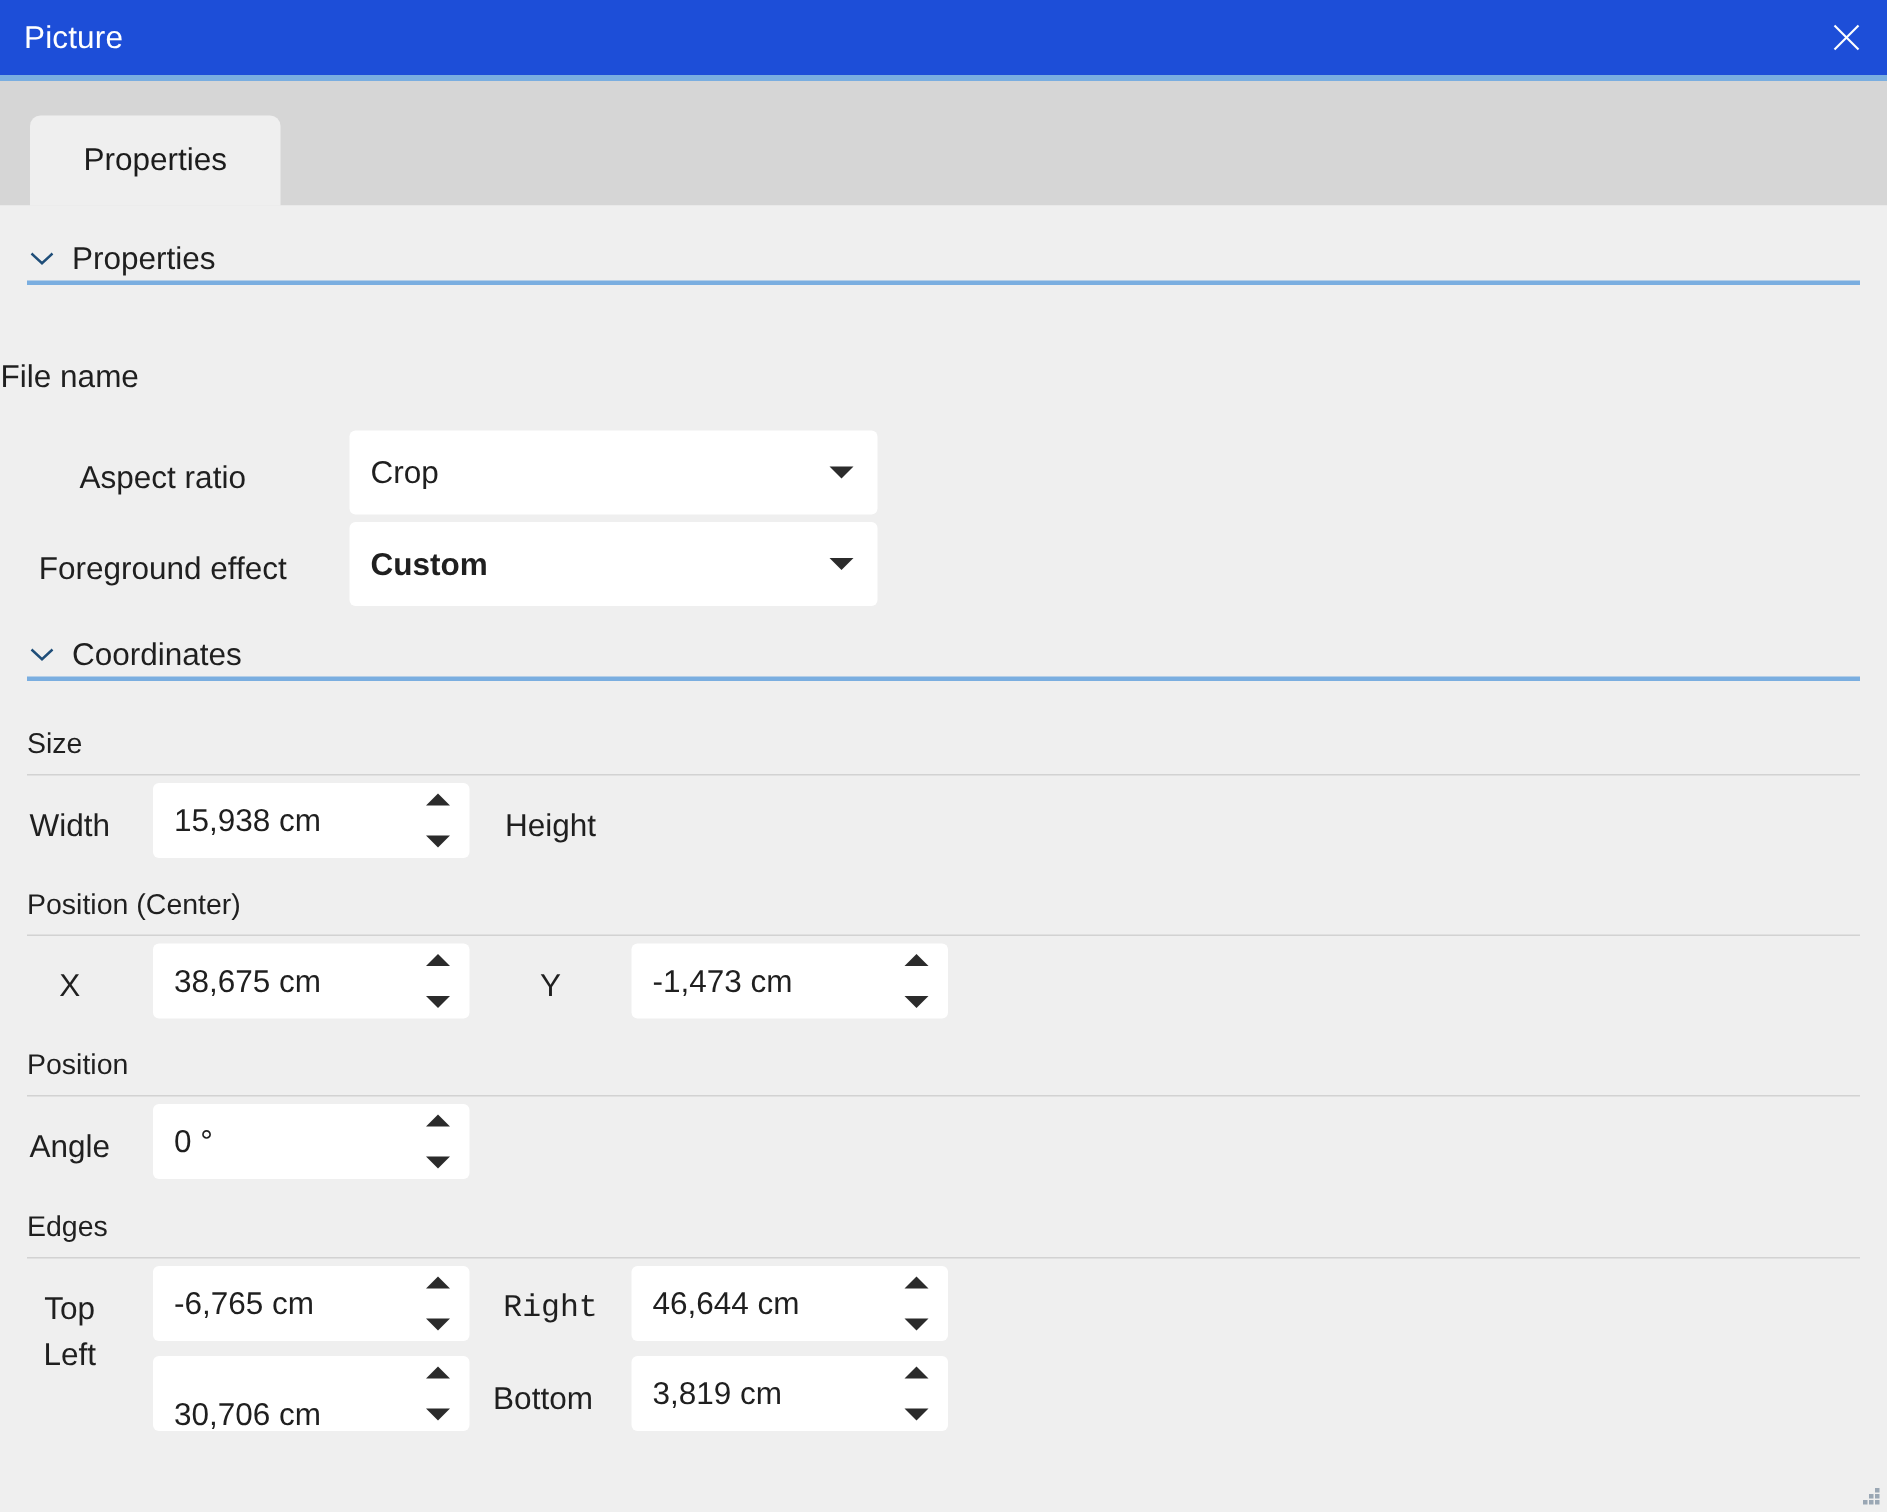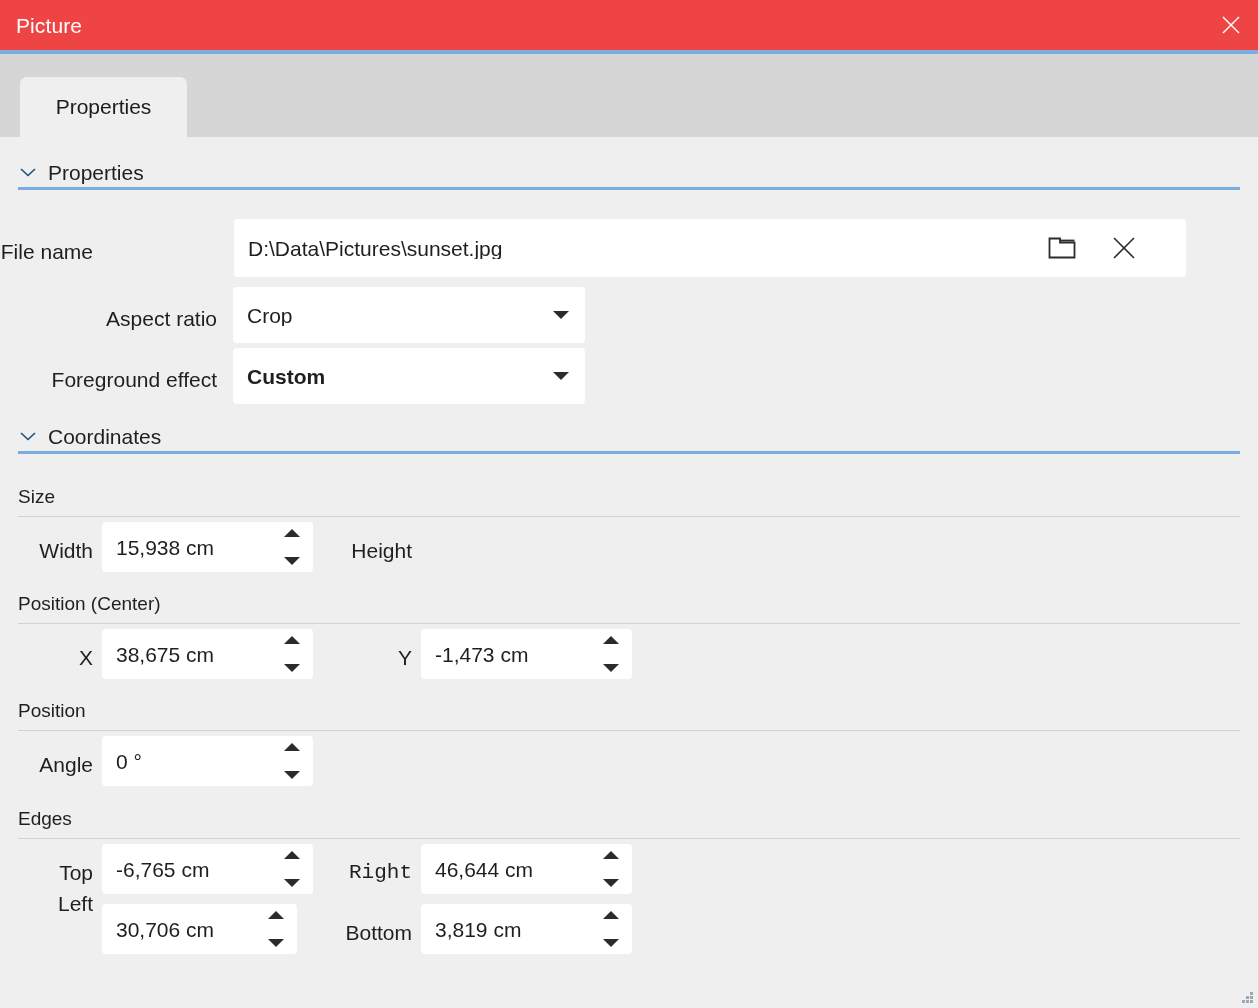--- a/index.html
+++ b/index.html
@@ -14,21 +14,21 @@
     overflow: hidden;
     position: relative;
   }
 
   
   .titlebar {
     position: absolute;
     left: 0; top: 0;
     width: 1258px;
     height: 50px;
-    background: #ef4444;
+    background: #1d4ed8;
     display: flex;
     align-items: center;
   }
   .titlebar-text {
     color: #ffffff;
     font-size: 21px;
     margin-left: 16px;
     letter-spacing: 0.1px;
     line-height: 1;
   }
@@ -137,21 +137,21 @@
     width: 1222px;
     height: 1px;
     background: #d2d2d2;
   }
 
   
   .field-label {
     position: absolute;
     font-size: 21px;
     color: #1f1f1f;
-    text-align: right;
+    text-align: center;
     line-height: 1;
     white-space: nowrap;
   }
 
   .textbox {
     position: absolute;
     background: #ffffff;
     border-radius: 4px;
     box-sizing: border-box;
     display: flex;
@@ -257,35 +257,20 @@
     <span class="chevron">
       <svg width="18" height="12" viewBox="0 0 18 12">
         <polyline points="2,3 9,9.5 16,3" fill="none" stroke="#1f4e79" stroke-width="1.6"></polyline>
       </svg>
     </span>
     <span class="section-title">Properties</span>
   </div>
   <div class="section-accent" style="top:50px;"></div>
 
   <div class="field-label" style="left:0; width:93px; top:104px;">File name</div>
-  <div class="textbox" style="left:234px; top:82px; width:952px; height:58px;">
-    <span class="textbox-value">D:\Data\Pictures\sunset.jpg</span>
-    <div class="fn-icon" style="right:104px;">
-      <svg width="30" height="26" viewBox="0 0 30 26">
-        <path d="M2.5 3.5 H13 V7.5 H27.5 V22.5 H2.5 Z" fill="none" stroke="#2b2b2b" stroke-width="1.8"></path>
-        <line x1="13" y1="5.5" x2="27.5" y2="5.5" stroke="#2b2b2b" stroke-width="1.8"></line>
-      </svg>
-    </div>
-    <div class="fn-icon" style="right:42px;">
-      <svg width="28" height="28" viewBox="0 0 28 28">
-        <line x1="4" y1="4" x2="24" y2="24" stroke="#2b2b2b" stroke-width="1.6"></line>
-        <line x1="24" y1="4" x2="4" y2="24" stroke="#2b2b2b" stroke-width="1.6"></line>
-      </svg>
-    </div>
-  </div>
 
   <div class="field-label" style="left:0; width:217px; top:171px;">Aspect ratio</div>
   <div class="textbox" style="left:233px; top:150px; width:352px; height:56px;">
     <span class="textbox-value">Crop</span>
     <span class="dropdown-arrow"></span>
   </div>
 
   <div class="field-label" style="left:0; width:217px; top:232px;">Foreground effect</div>
   <div class="textbox" style="left:233px; top:211px; width:352px; height:56px;font-weight:bold;">
     <span class="textbox-value">Custom</span>
@@ -361,21 +346,21 @@
   <div class="field-label" style="left:322px; width:90px; top:725px;font-family:Liberation Mono, monospace;">Right</div>
   <div class="textbox" style="left:421px; top:707px; width:211px; height:50px;">
     <span class="textbox-value">46,644 cm</span>
     <span class="spinner">
       <span class="spin-up"></span>
       <span class="spin-down"></span>
     </span>
   </div>
 
   <div class="field-label" style="left:0; width:93px; top:756px;">Left</div>
-  <div class="textbox" style="left:102px; top:767px; width:195px; height:50px;">
+  <div class="textbox" style="left:102px; top:767px; width:211px; height:50px;align-items:flex-end;">
     <span class="textbox-value">30,706 cm</span>
     <span class="spinner">
       <span class="spin-up"></span>
       <span class="spin-down"></span>
     </span>
   </div>
   <div class="field-label" style="left:312px; width:100px; top:785px;">Bottom</div>
   <div class="textbox" style="left:421px; top:767px; width:211px; height:50px;">
     <span class="textbox-value">3,819 cm</span>
     <span class="spinner">

